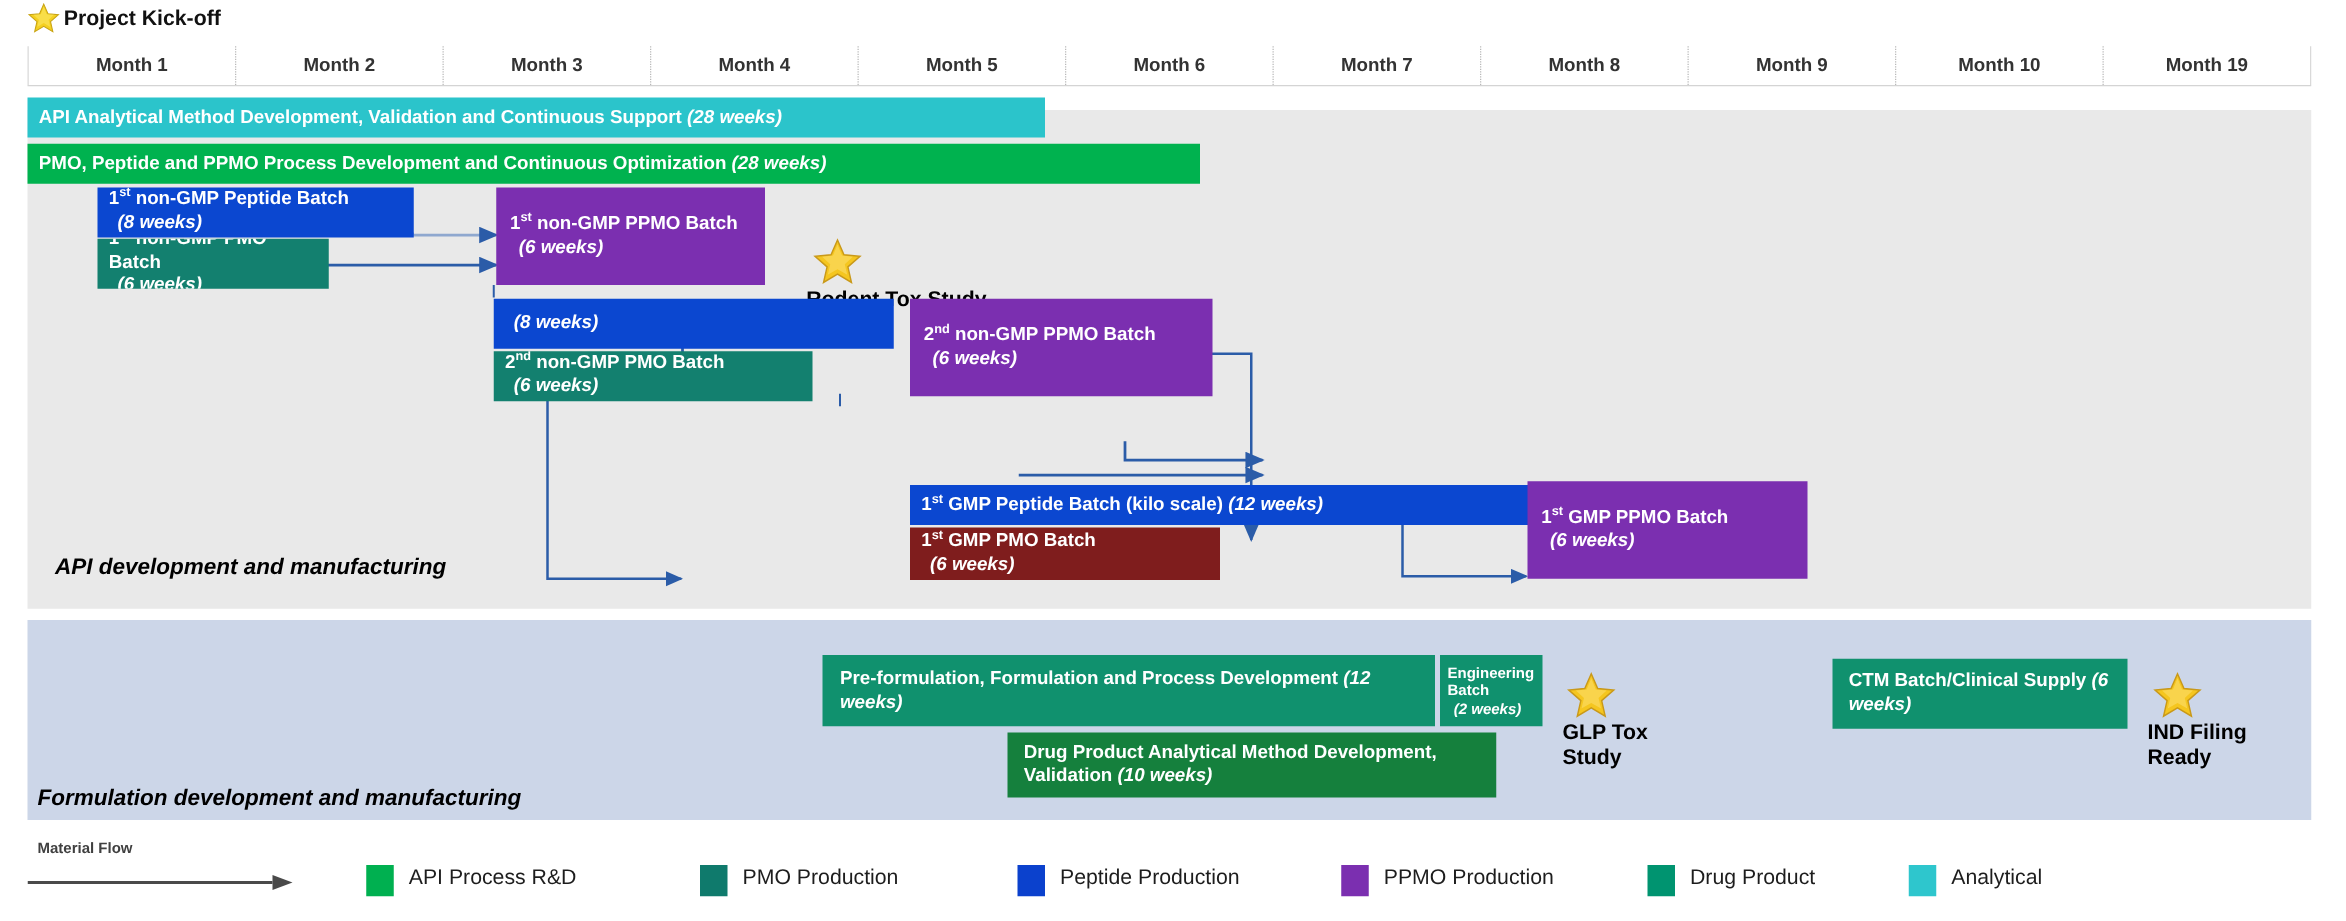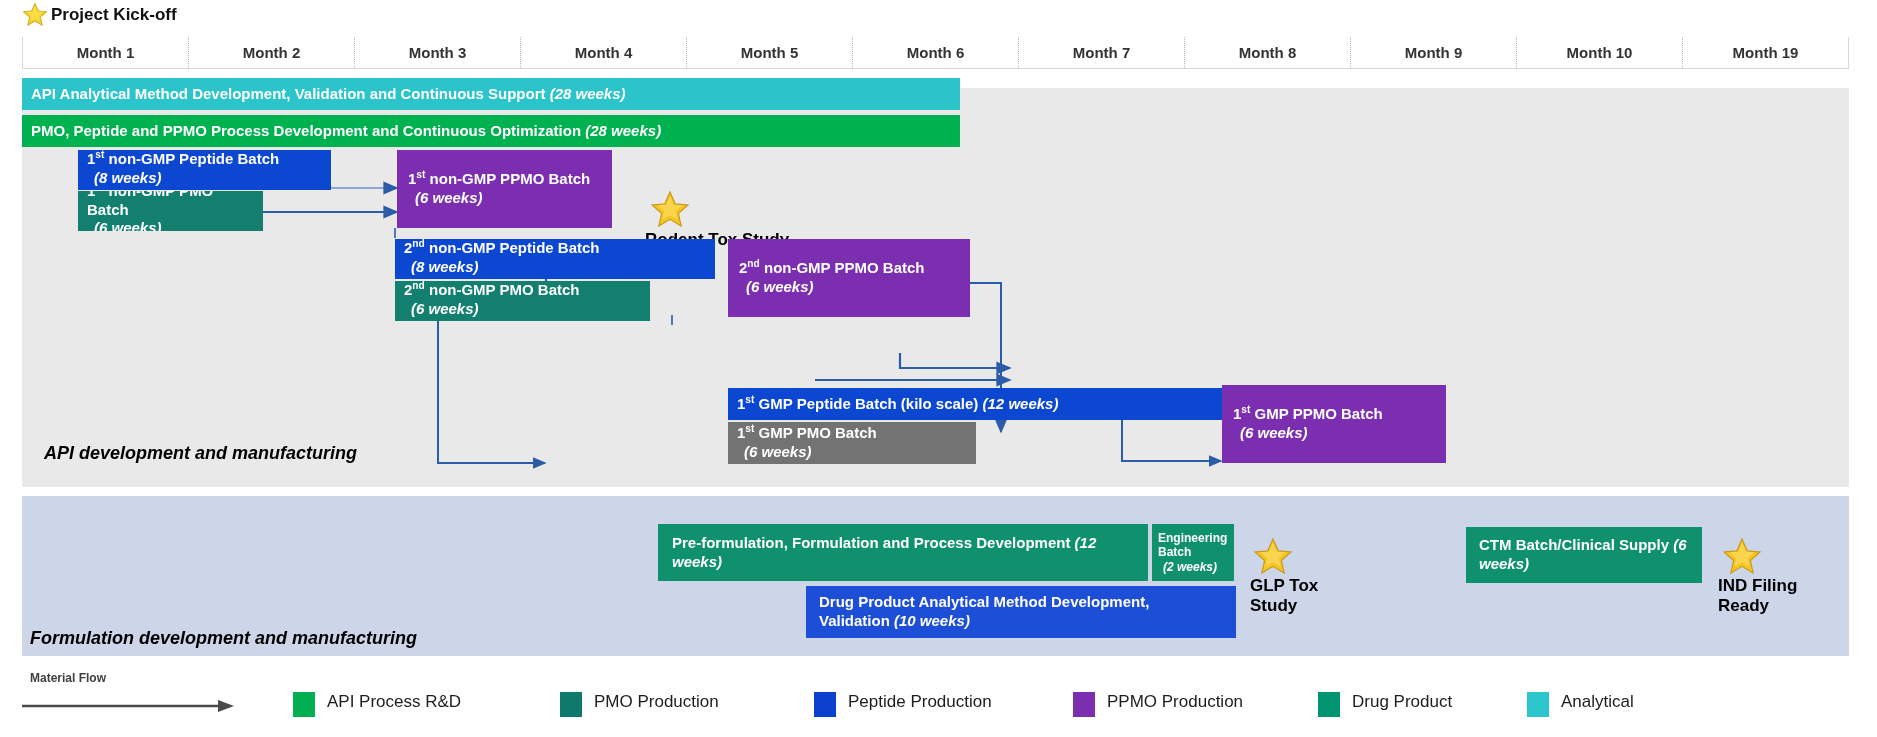--- a/index.html
+++ b/index.html
@@ -156,21 +156,21 @@
 
   <path d="M815,380 L1010,380" stroke="#2b5ca8" stroke-width="2.2" fill="none" marker-end="url(#ah)"></path>
 
   <path d="M816,283 L1001,283 L1001,432" stroke="#2b5ca8" stroke-width="2.0" fill="none" marker-end="url(#ah)"></path>
 
   <path d="M438,310 L438,463 L545,463" stroke="#2b5ca8" stroke-width="2.0" fill="none" marker-end="url(#ah)"></path>
 
   <path d="M1122,395 L1122,461 L1221,461" stroke="#2b5ca8" stroke-width="2.0" fill="none" marker-end="url(#ah)"></path>
 </svg>
 
-<div class="box" style="left:22px; top:78px; width:938px; height:32px; background:#2bc4cb;">
+<div class="box" style="left:22px; top:78px; width:814px; height:32px; background:#2bc4cb;">
   <div>
     <span>API Analytical Method Development, Validation and Continuous Support</span>
     <span class="wk">(28 weeks)</span>
   </div>
 </div>
 
 <div class="box" style="left:22px; top:115px; width:938px; height:32px; background:#00b24f;">
   <div>
     <span>PMO, Peptide and PPMO Process Development and Continuous Optimization</span>
     <span class="wk">(28 weeks)</span>
@@ -200,23 +200,20 @@
 
 <div class="star" style="position:absolute; left:650px; top:190px;">
   <svg width="40" height="40" viewBox="0 0 24 24">
     <polygon points="12,1.2 15.1,8.3 22.8,9.0 17.0,14.1 18.7,21.6 12,17.6 5.3,21.6 7.0,14.1 1.2,9.0 8.9,8.3" fill="#f5c61f" stroke="#c9991a" stroke-width="0.7"></polygon>
     <polygon points="12,3.4 14.2,8.7 19.4,9.2 15.5,12.8 16.7,17.9 12,15.2 7.3,17.9 8.5,12.8 4.6,9.2 9.8,8.7" fill="#fde27a" opacity="0.5"></polygon>
   </svg>
 </div>
 <div class="note" style="left:645px; top:230px;">Rodent Tox Study</div>
 
 <div class="box indent" style="left:395px; top:239px; width:320px; height:40px; background:#0b47d0; padding-top:3px;">
-  <div>
-    <span>2</span><sup>nd</sup><span> non-GMP Peptide Batch</span>
-  </div>
   <div class="wk">(8 weeks)</div>
 </div>
 
 <div class="box indent" style="left:395px; top:281px; width:255px; height:40px; background:#13806f; padding-top:3px;">
   <div>
     <span>2</span><sup>nd</sup><span> non-GMP PMO  Batch</span>
   </div>
   <div class="wk">(6 weeks)</div>
 </div>
 
@@ -226,21 +223,21 @@
   </div>
   <div class="wk">(6 weeks)</div>
 </div>
 
 <div class="box" style="left:728px; top:388px; width:496px; height:32px; background:#0b47d0;">
   <div>
     <span>1</span><sup>st</sup><span> GMP Peptide Batch (kilo scale) </span><span class="wk">(12 weeks)</span>
   </div>
 </div>
 
-<div class="box indent" style="left:728px; top:422px; width:248px; height:42px; background:#737373; padding-top:4px;">
+<div class="box indent" style="left:728px; top:422px; width:248px; height:42px; background:#7f1d1d; padding-top:4px;">
   <div>
     <span>1</span><sup>st</sup><span> GMP PMO Batch</span>
   </div>
   <div class="wk">(6 weeks)</div>
 </div>
 
 <div class="box indent" style="left:1222px; top:385px; width:224px; height:78px; background:#7b2fb0; padding:8px 11px;">
   <div>
     <span>1</span><sup>st</sup><span> GMP PPMO Batch</span>
   </div>
@@ -252,21 +249,21 @@
     <span>Pre-formulation, Formulation and Process Development </span><span class="wk">(12 weeks)</span>
   </div>
 </div>
 
 <div class="box" style="left:1152px; top:524px; width:82px; height:57px; background:#10916e;
             font-size:12px; padding:18px 6px; line-height:1.18;">
   <div>Engineering Batch</div>
   <div class="wk" style="padding-left:5px;">(2 weeks)</div>
 </div>
 
-<div class="box" style="left:806px; top:586px; width:430px; height:52px; background:#1d4ed8; padding:6px 13px;">
+<div class="box" style="left:806px; top:586px; width:391px; height:52px; background:#15803d; padding:6px 13px;">
   <div>
     <span>Drug Product Analytical Method Development, Validation </span><span class="wk">(10 weeks)</span>
   </div>
 </div>
 
 <div class="box" style="left:1466px; top:527px; width:236px; height:56px; background:#10916e; padding:7px 13px;">
   <div>
     <span>CTM Batch/Clinical Supply </span><span class="wk">(6 weeks)</span>
   </div>
 </div>

